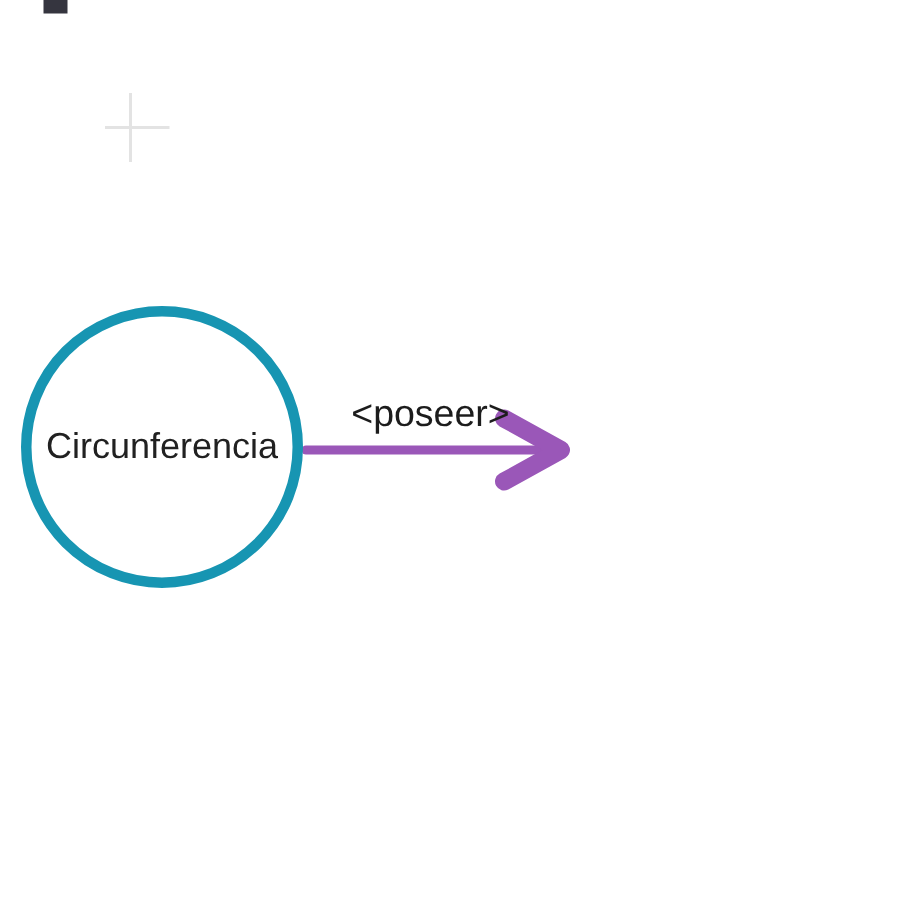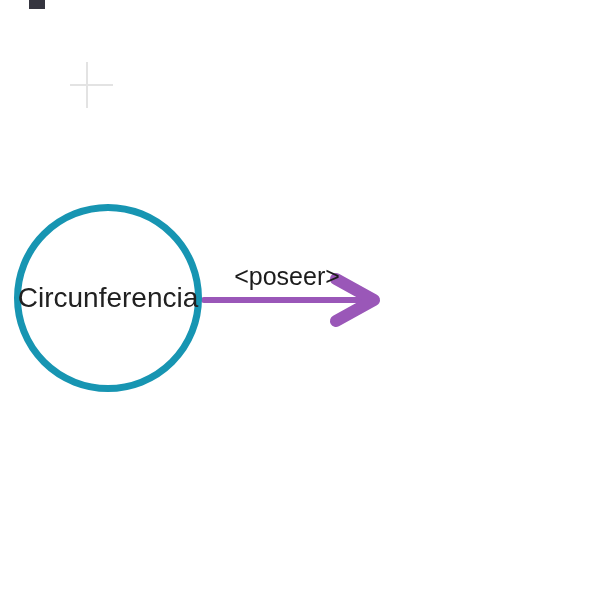--- a/index.html
+++ b/index.html
@@ -58,21 +58,21 @@
     border-radius: 50%;
     background: #ffffff;
     display: flex;
     align-items: center;
     justify-content: center;
     text-align: center;
   }
   .node-left  { left: 14px;  top: 204px; }
   .node-right { left: 382px; top: 204px; }
   .node-left .node-label {
-    font-size: 28px;
+    font-size: 24px;
     white-space: nowrap;
     color: #212121;
   }
   .node-right .node-label {
     font-size: 23px;
     line-height: 1.3;
     max-width: 125px;
     color: #212121;
   }
   .edge-label {

